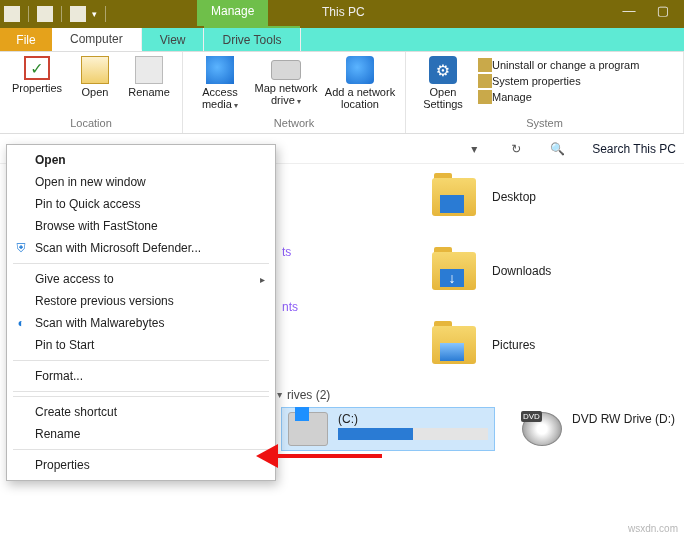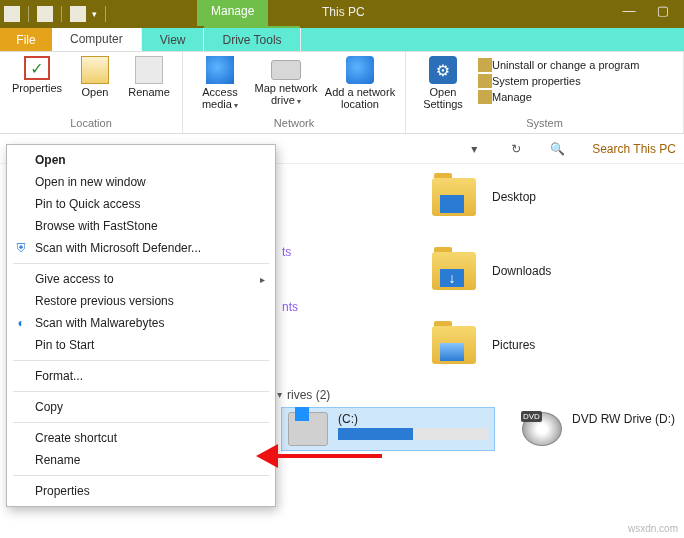--- a/index.html
+++ b/index.html
@@ -40,21 +40,21 @@
   .bi-check::after{content:"✓";color:#2a8a2a;position:absolute;inset:0;display:flex;align-items:center;justify-content:center;font-size:16px;}
   .sys-list { display:flex; flex-direction:column; gap:2px; padding:2px 6px; font-size:11px; }
   .sys-item { display:flex; align-items:center; }
   .sys-ic { width:14px;height:14px;background:#c9a94a;}
   .lbl{line-height:1.1;}
   .underline-arrow::after{content:" ▾"; font-size:8px; color:#555;}
 
   
   .sbar { height:30px; border-bottom:1px solid #eee; display:flex; align-items:center; justify-content:flex-end; padding-right:8px; gap:26px; color:#555; font-size:12px;}
   .sicon{width:16px;text-align:center;}
-  .sinput { color:#a16207; }
+  .sinput { color:#0f172a; }
 
   
   .content { position:absolute; left:0; right:0; top:164px; bottom:0; padding:8px 12px; }
   .folder-row { display:flex; gap:24px; position:relative;}
   .col { display:flex; flex-direction:column; gap:24px; }
   .folderitem { display:flex; align-items:center; gap:16px; height:50px;}
   .foldericon { width:44px; height:38px; position:relative;}
   .foldericon .back{position:absolute;inset:0;background:linear-gradient(#f6d76e,#e6b63c);border-radius:3px;}
   .foldericon .tab{position:absolute;top:-5px;left:2px;width:18px;height:7px;background:#e6b63c;border-radius:2px 2px 0 0; padding:0; border:none;}
   .fi-inner{position:absolute;bottom:3px;left:8px;width:24px;height:18px;background:#2a7bd4;}
@@ -279,23 +279,20 @@
       <span>Scan with Malwarebytes</span>
     </div>
   <div class="ctx-item">
       <span>Pin to Start</span>
     </div>
   <div class="ctx-sep"></div>
   <div class="ctx-item">
       <span>Format...</span>
     </div>
   <div class="ctx-sep"></div>
-  <div class="ctx-item">
-      <span>Copy</span>
-    </div>
   <div class="ctx-sep"></div>
   <div class="ctx-item">
       <span>Create shortcut</span>
     </div>
   <div class="ctx-item">
       <span>Rename</span>
     </div>
   <div class="ctx-sep"></div>
   <div class="ctx-item">
       <span>Properties</span>

